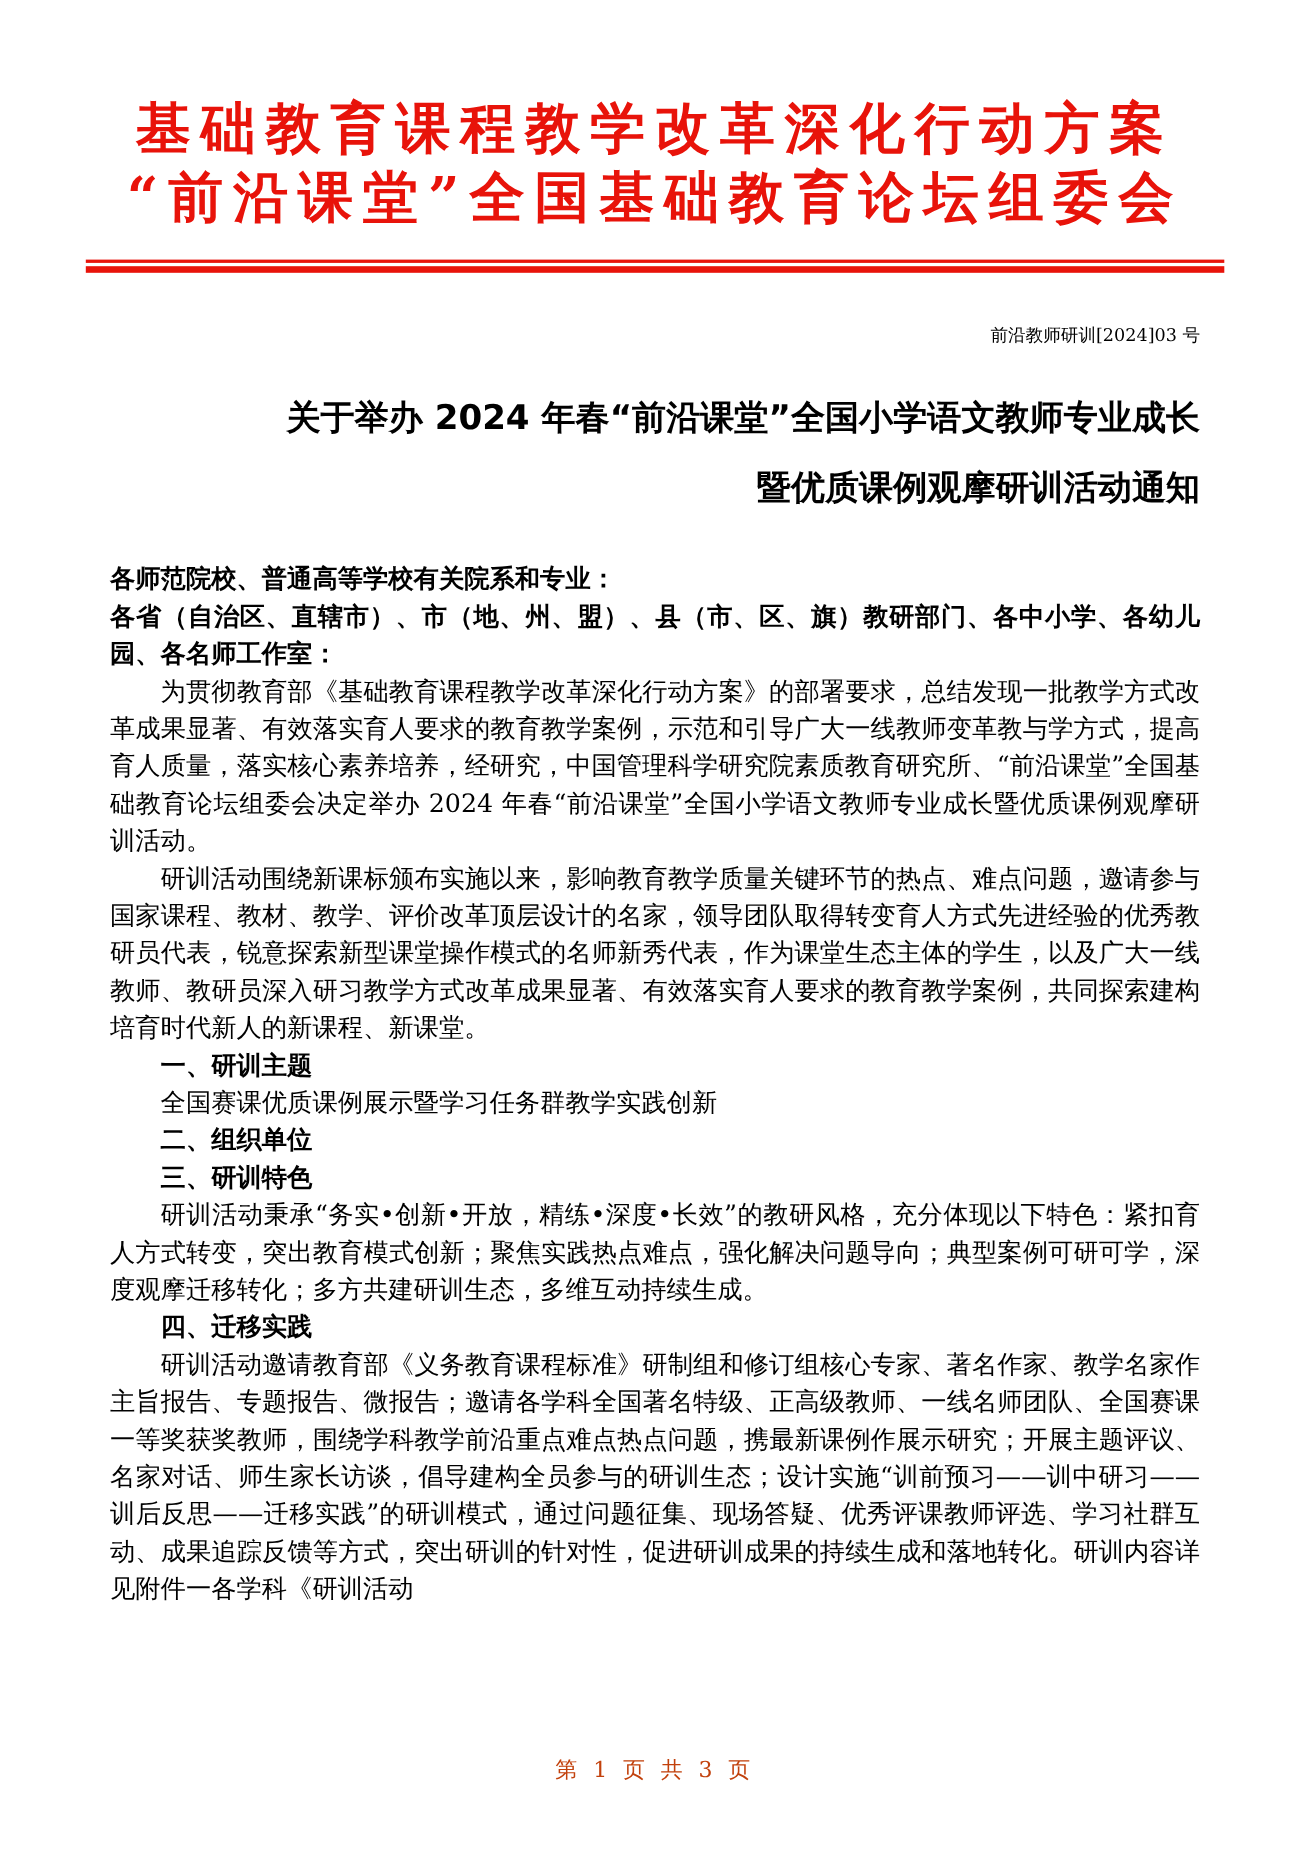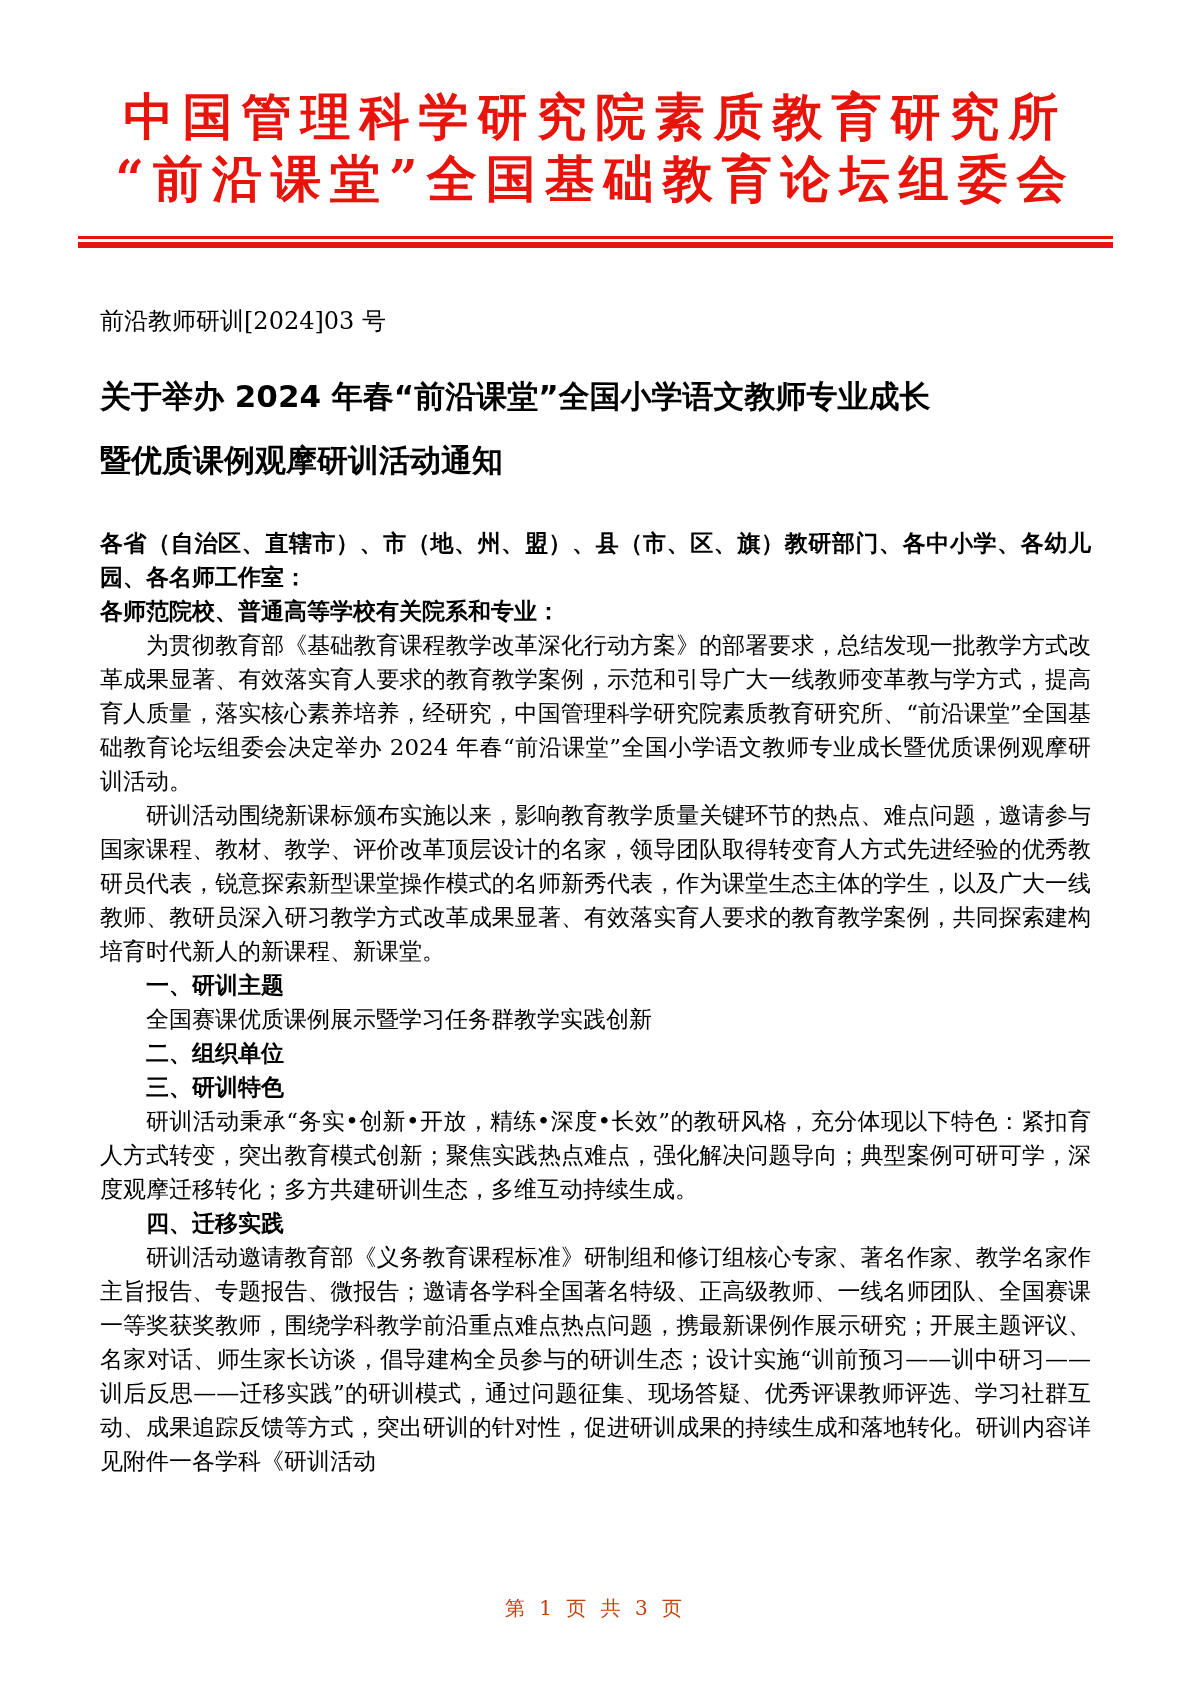--- a/index.html
+++ b/index.html
@@ -28,28 +28,28 @@
     font-family: "DejaVu Serif", "Liberation Serif", serif;
     white-space: nowrap;
   }
   .letterhead .lh-line { display: block; }
   .rule-wrap {
     margin: 26px -22px 0 -22px;
   }
   .rule-thin  { height: 3px; }
   .rule-thick { height: 6px; margin-top: 3px; }
   .doc-number {
-    margin-top: 58px;
-    text-align: left;
-    font-size: 24px;
+    margin-top: 42px;
+    text-align: right;
+    font-size: 16px;
     line-height: 30px;
   }
   .doc-title {
     margin-top: 28px;
-    text-align: left;
+    text-align: right;
     font-weight: bold;
     font-size: 31px;
     line-height: 64px;
     font-family: "DejaVu Sans", "Liberation Sans", sans-serif;
   }
   .doc-title .t-line { display: block; }
   .body-blocks {
     margin-top: 34px;
     font-size: 23px;
     line-height: 34px;
@@ -79,39 +79,39 @@
     letter-spacing: 4px;
     color: #c2410c;
   }
 </style>
 </head>
 <body>
 
 <div class="page">
 
   <div class="letterhead" style="color: rgb(232, 19, 10);">
-    <span class="lh-line">中国管理科学研究院素质教育研究所</span>
+    <span class="lh-line">基础教育课程教学改革深化行动方案</span>
     <span class="lh-line">“前沿课堂”全国基础教育论坛组委会</span>
   </div>
 
   <div class="rule-wrap">
     <div class="rule-thin" style="background: rgb(232, 19, 10);"></div>
     <div class="rule-thick" style="background: rgb(232, 19, 10);"></div>
   </div>
 
   <div class="doc-number">前沿教师研训[2024]03 号</div>
 
   <div class="doc-title">
     <span class="t-line">关于举办 2024 年春“前沿课堂”全国小学语文教师专业成长</span>
     <span class="t-line">暨优质课例观摩研训活动通知</span>
   </div>
 
   <div class="body-blocks">
+      <p class="block-address">各师范院校、普通高等学校有关院系和专业：</p>
       <p class="block-address">各省（自治区、直辖市）、市（地、州、盟）、县（市、区、旗）教研部门、各中小学、各幼儿园、各名师工作室：</p>
-      <p class="block-address">各师范院校、普通高等学校有关院系和专业：</p>
       <p class="block-para">为贯彻教育部《基础教育课程教学改革深化行动方案》的部署要求，总结发现一批教学方式改革成果显著、有效落实育人要求的教育教学案例，示范和引导广大一线教师变革教与学方式，提高育人质量，落实核心素养培养，经研究，中国管理科学研究院素质教育研究所、“前沿课堂”全国基础教育论坛组委会决定举办 2024 年春“前沿课堂”全国小学语文教师专业成长暨优质课例观摩研训活动。</p>
       <p class="block-para">研训活动围绕新课标颁布实施以来，影响教育教学质量关键环节的热点、难点问题，邀请参与国家课程、教材、教学、评价改革顶层设计的名家，领导团队取得转变育人方式先进经验的优秀教研员代表，锐意探索新型课堂操作模式的名师新秀代表，作为课堂生态主体的学生，以及广大一线教师、教研员深入研习教学方式改革成果显著、有效落实育人要求的教育教学案例，共同探索建构培育时代新人的新课程、新课堂。</p>
       <p class="block-heading">一、研训主题</p>
       <p class="block-para">全国赛课优质课例展示暨学习任务群教学实践创新</p>
       <p class="block-heading">二、组织单位</p>
       <p class="block-heading">三、研训特色</p>
       <p class="block-para">研训活动秉承“务实•创新•开放，精练•深度•长效”的教研风格，充分体现以下特色：紧扣育人方式转变，突出教育模式创新；聚焦实践热点难点，强化解决问题导向；典型案例可研可学，深度观摩迁移转化；多方共建研训生态，多维互动持续生成。</p>
       <p class="block-heading">四、迁移实践</p>
       <p class="block-para">研训活动邀请教育部《义务教育课程标准》研制组和修订组核心专家、著名作家、教学名家作主旨报告、专题报告、微报告；邀请各学科全国著名特级、正高级教师、一线名师团队、全国赛课一等奖获奖教师，围绕学科教学前沿重点难点热点问题，携最新课例作展示研究；开展主题评议、名家对话、师生家长访谈，倡导建构全员参与的研训生态；设计实施“训前预习——训中研习——训后反思——迁移实践”的研训模式，通过问题征集、现场答疑、优秀评课教师评选、学习社群互动、成果追踪反馈等方式，突出研训的针对性，促进研训成果的持续生成和落地转化。研训内容详见附件一各学科《研训活动</p>
     </div>

